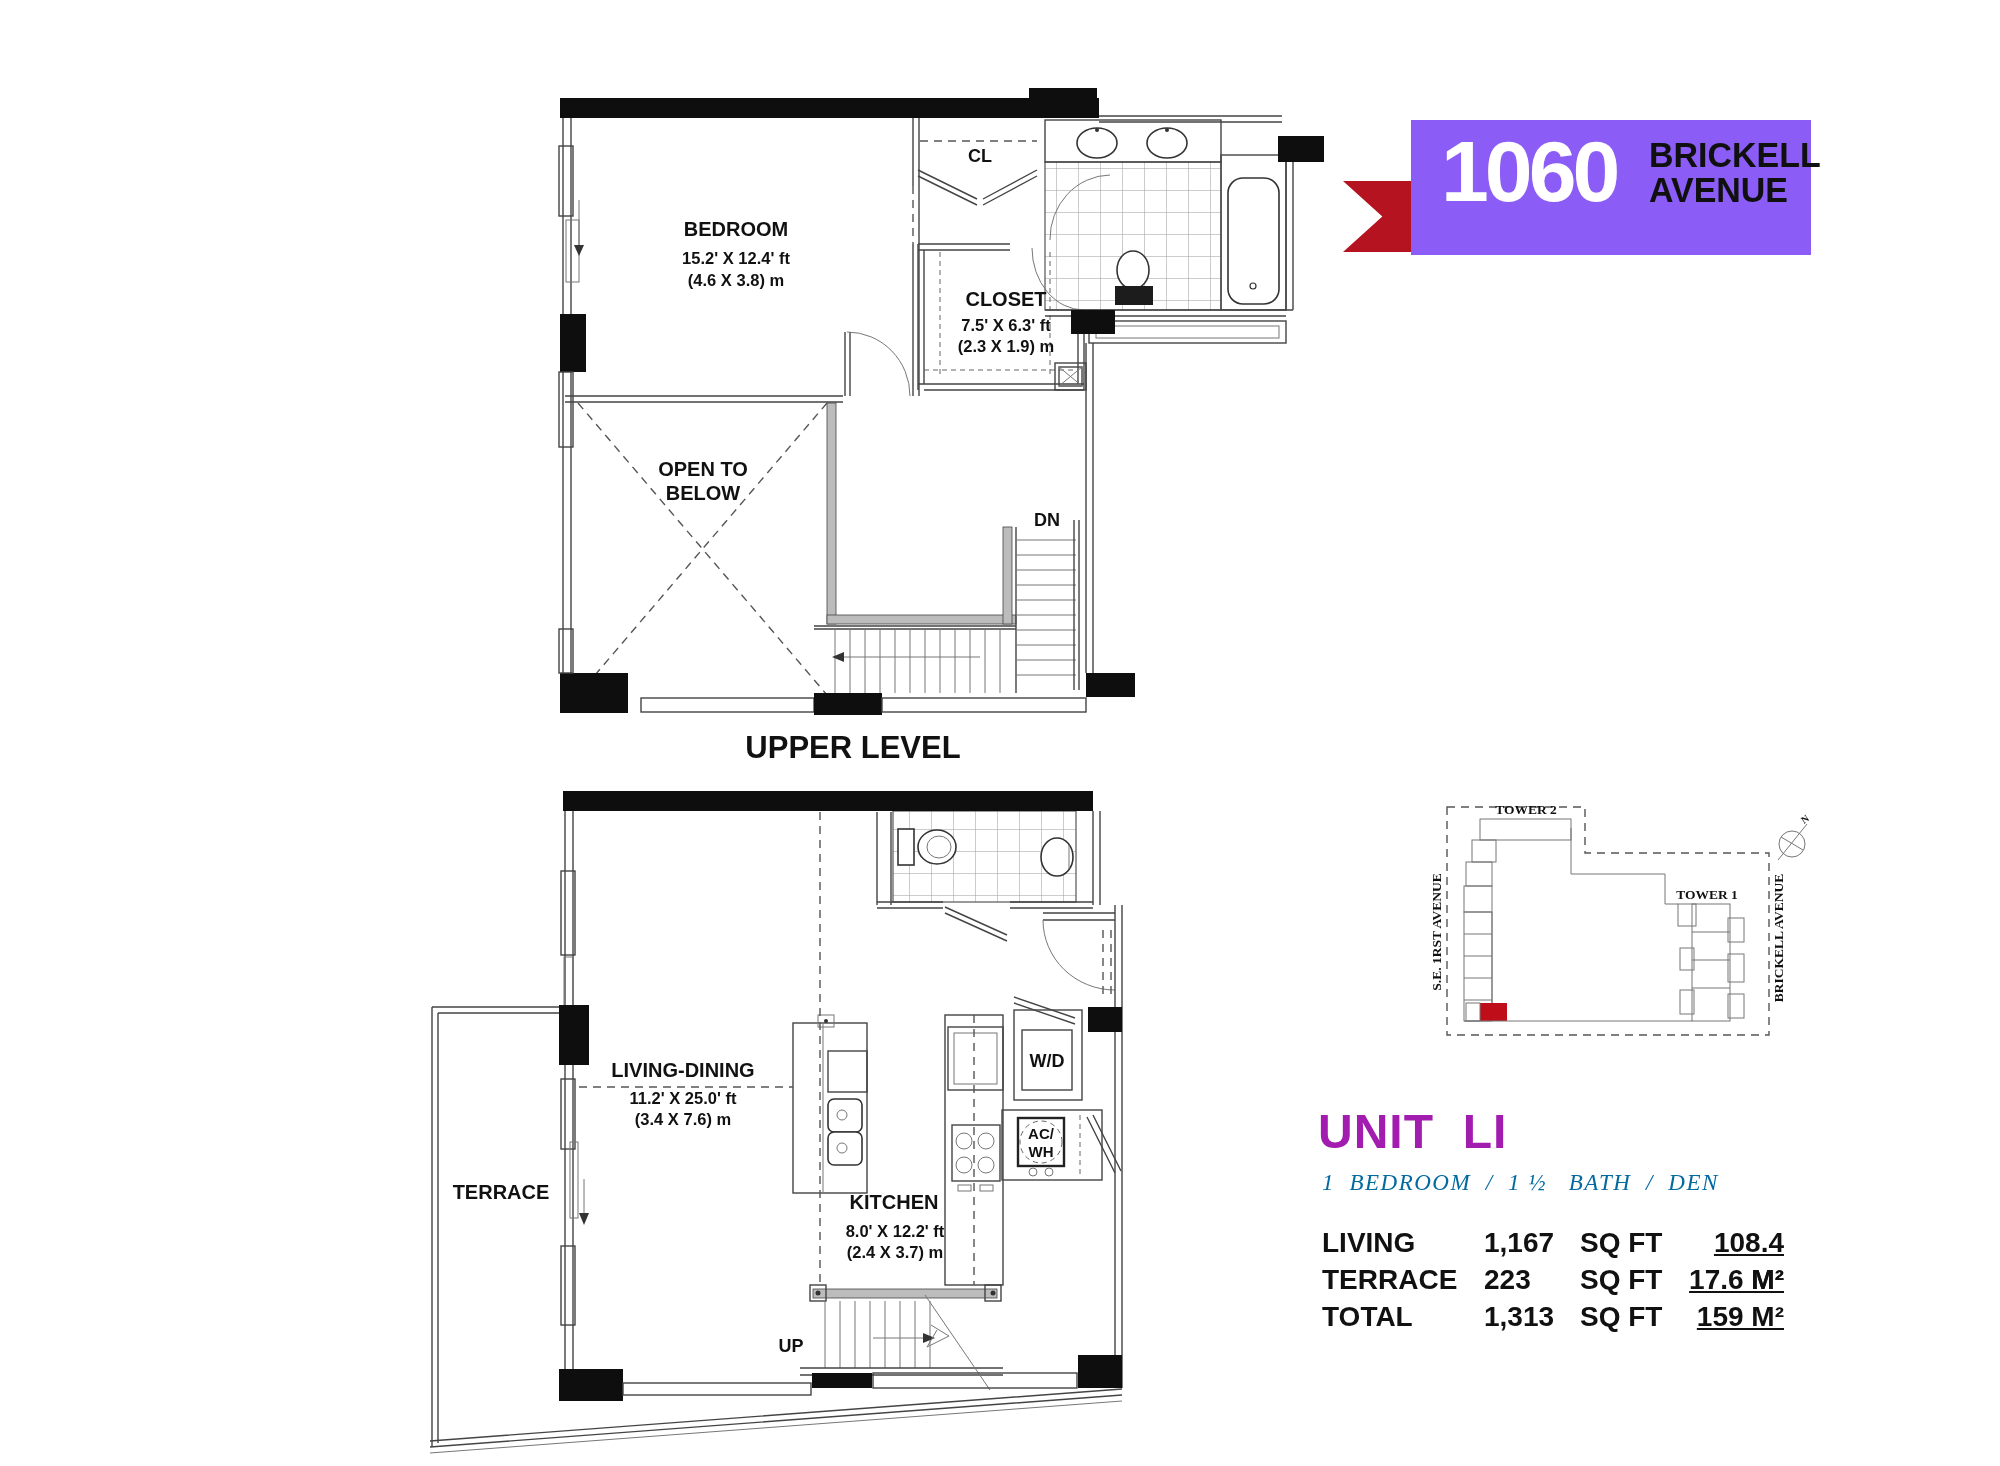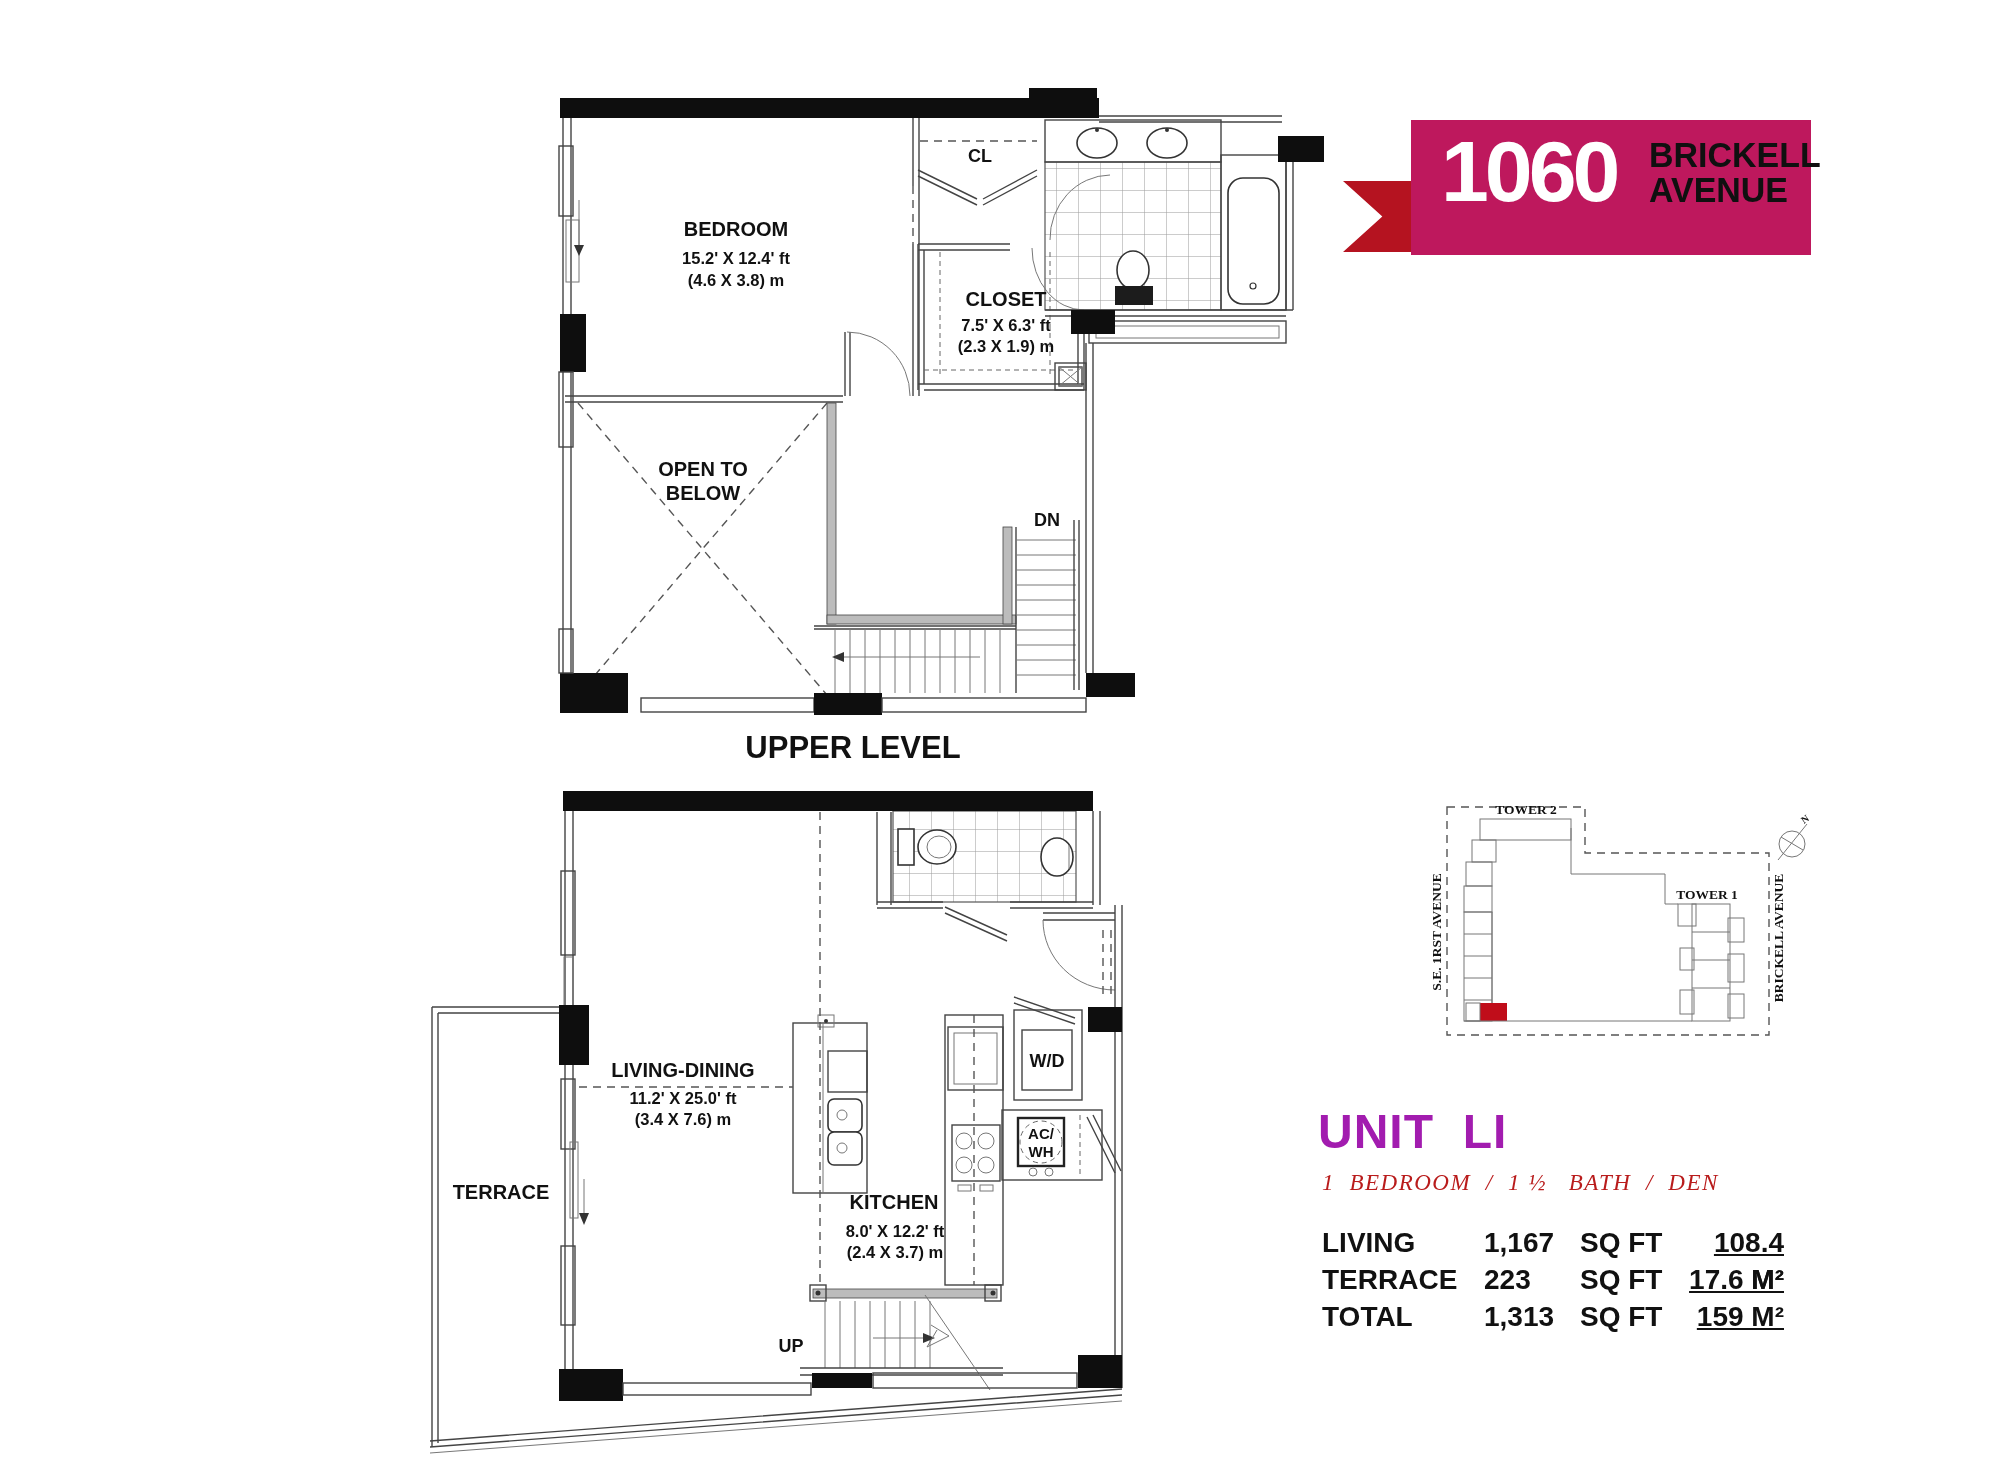--- a/index.html
+++ b/index.html
@@ -14,34 +14,34 @@
   svg .rail{fill:#bcbcbc;stroke:#444;stroke-width:0.8;}
   svg .fix{fill:#ffffff;stroke:#333;stroke-width:1.6;}
   svg .rlabel{font:bold 20px "Liberation Sans",sans-serif;fill:#111;text-anchor:middle;}
   svg .rdim{font:bold 16.5px "Liberation Sans",sans-serif;fill:#111;text-anchor:middle;}
   svg .rsmall{font:bold 18px "Liberation Sans",sans-serif;fill:#111;text-anchor:middle;}
   svg .rtiny{font:bold 15px "Liberation Sans",sans-serif;fill:#111;text-anchor:middle;}
   svg .ptitle{font:bold 31px "Liberation Sans",sans-serif;fill:#111;text-anchor:middle;}
   svg .slabel{font:bold 13.5px "Liberation Serif",serif;fill:#111;text-anchor:middle;}
   svg .snorth{font:bold 10px "Liberation Serif",serif;fill:#111;text-anchor:middle;}
   
-  .logo-banner{position:absolute;left:68px;top:8px;width:400px;height:135px;background:#be185d;}
+  .logo-banner{position:absolute;left:68px;top:8px;width:400px;height:135px;background:#8b5cf6;}
   .logo-tail{position:absolute;left:0;top:69px;width:69px;height:71px;background:#b51320;
              clip-path:polygon(0 0,100% 0,100% 100%,0 100%,57% 50%);}
   .logo-fold{position:absolute;left:68px;top:70px;width:52px;height:70px;background:#7d0e15;
              clip-path:polygon(0 0,100% 100%,0 100%);}
   .logo-number{position:absolute;left:30px;top:0;height:105px;line-height:103px;
                font-size:86px;font-weight:bold;letter-spacing:-4px;color:#ffffff;}
   .logo-name{position:absolute;left:238px;top:17px;font-size:35px;line-height:35px;
              font-weight:bold;color:#101010;transform:scaleX(0.97);transform-origin:left top;}
   
   .unit-title{position:absolute;left:1318px;top:1104px;font-size:48px;font-weight:bold;
               color:#a21caf;white-space:pre;letter-spacing:1px;}
   .unit-sub{position:absolute;left:1322px;top:1170px;font-family:"Liberation Serif",serif;
-            font-style:italic;font-size:23px;color:#b91c1c;white-space:pre;letter-spacing:1.5px;}
+            font-style:italic;font-size:23px;color:#0369a1;white-space:pre;letter-spacing:1.5px;}
   .stats{position:absolute;left:1322px;top:1224px;width:462px;}
   .stats .row{display:flex;height:37px;line-height:37px;font-size:28px;font-weight:bold;color:#111;}
   .stats .c-label{flex:0 0 162px;text-align:left;}
   .stats .c-num{flex:0 0 80px;}
   .stats .c-unit{flex:0 0 96px;padding-left:16px;text-align:left;}
   .stats .c-m2{flex:1;text-align:right;text-decoration:underline;}
 </style>
 </head>
 <body>
 

